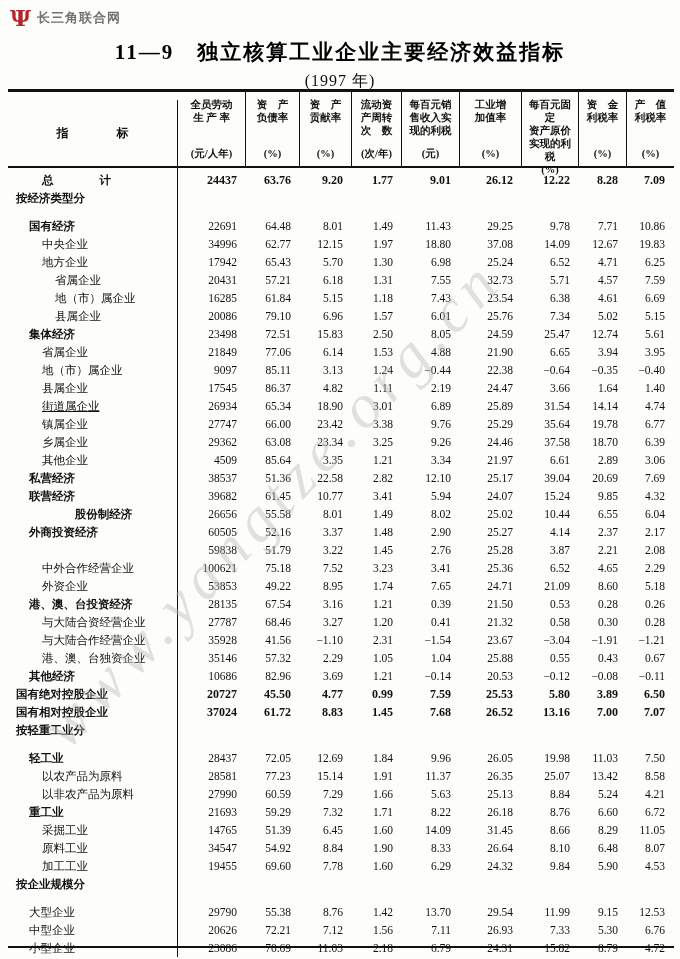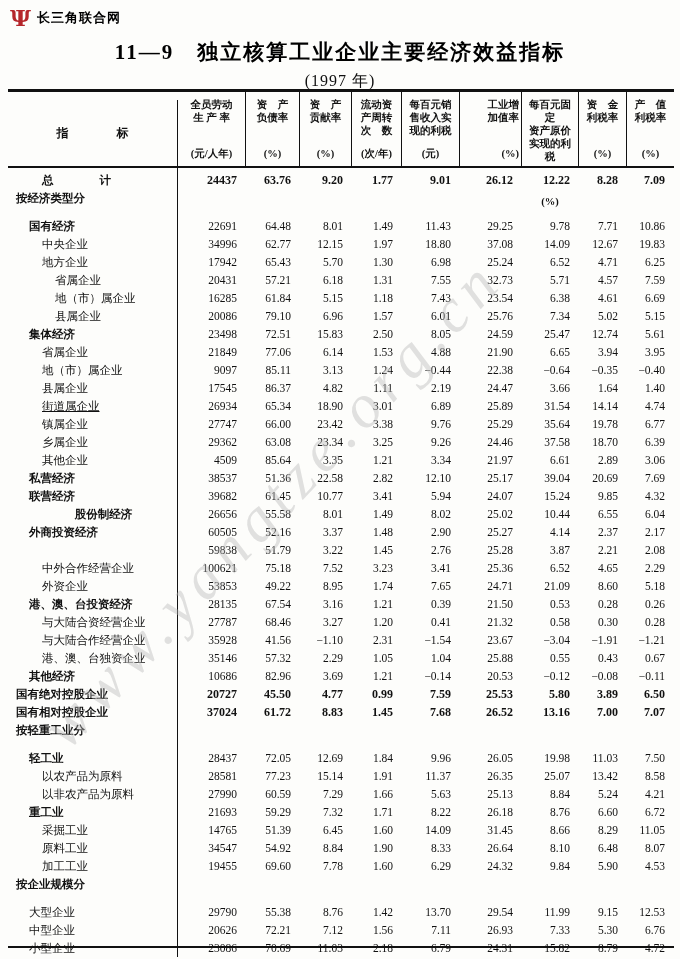--- a/index.html
+++ b/index.html
@@ -11,21 +11,21 @@
     font-family:"Liberation Serif","DejaVu Serif",serif;
     color:#111;
     overflow:hidden;
   }
   
   .logo{position:absolute;top:7px;left:10px;display:flex;align-items:center;gap:6px;}
   .logo-mark{
     color:#b5262b;font-family:"DejaVu Serif",serif;
     font-size:23px;font-weight:bold;line-height:22px;
   }
-  .logo-text{font-size:13px;font-weight:bold;color:#000000;letter-spacing:1px;
+  .logo-text{font-size:13px;font-weight:bold;color:#737373;letter-spacing:1px;
     font-family:"Liberation Sans",sans-serif;}
   
   .title{
     margin-top:38px;text-align:center;
     font-size:21px;font-weight:bold;letter-spacing:2px;color:#000;
   }
   .subtitle{text-align:center;font-size:16px;margin-top:5px;letter-spacing:1px;}
   
   .stats-table{
     position:absolute;left:8px;right:6px;top:89px;bottom:11px;
@@ -55,21 +55,21 @@
     white-space:pre;font-size:11.5px;
   }
   .cell.label.b{font-weight:bold;}
   .cell.num{
     text-align:right;padding-right:9px;font-size:11.5px;
     font-family:"Liberation Serif","DejaVu Serif",serif;
   }
   .row.boldvals .cell.num{font-weight:bold;font-size:12px;}
   
   .c0{width:170px;} .c1{width:68px;} .c2{width:54px;} .c3{width:52px;}
-  .c4{width:50px;} .c5{width:58px;} .c6{width:62px;text-align:right;} .c7{width:57px;gap:32px;}
+  .c4{width:50px;} .c5{width:58px;} .c6{width:62px;} .c7{width:57px;}
   .c8{width:48px;} .c9{width:46px;flex:1;}
   
   .watermark{
     position:absolute;left:30px;top:660px;width:900px;
     transform:rotate(-47deg);transform-origin:60px 30px;
     font-size:62px;font-style:italic;letter-spacing:8px;
     color:#b9b9b9;opacity:.42;pointer-events:none;
     font-family:"Liberation Serif",serif;white-space:nowrap;
   }
 </style>

